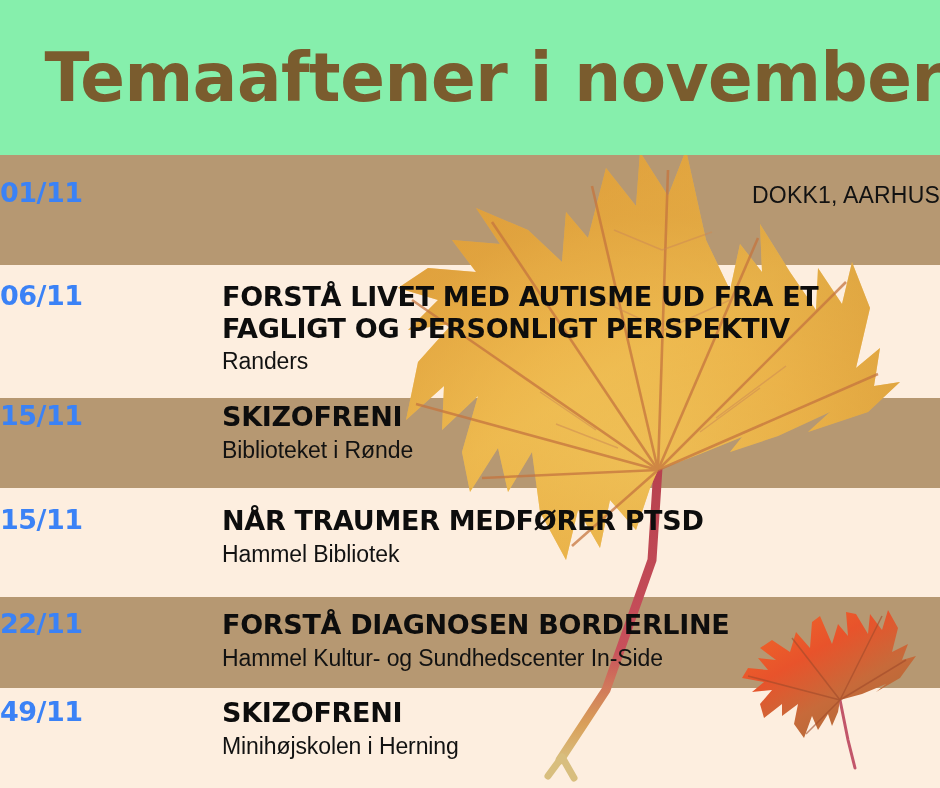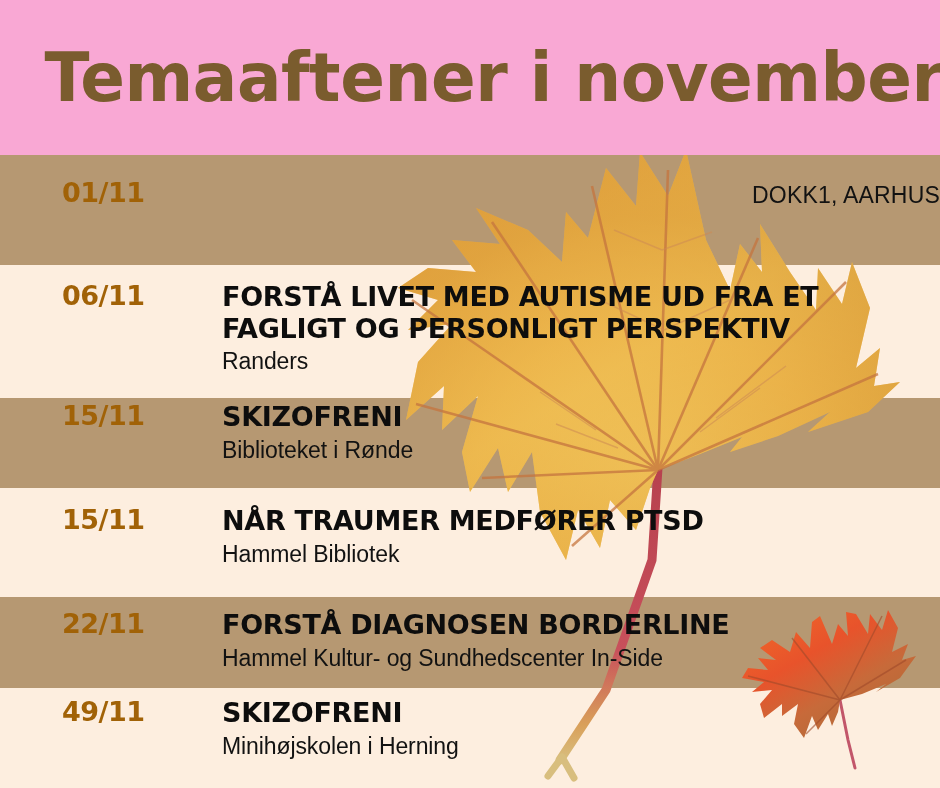--- a/index.html
+++ b/index.html
@@ -15,21 +15,21 @@
     background: #ffffff;
     font-family: "Liberation Sans", sans-serif;
   }
 
   
   .title-bar {
     position: absolute;
     left: 0; top: 0;
     width: 940px;
     height: 155px;
-    background: #f9a8d4;
+    background: #86efac;
     display: flex;
     align-items: center;
     z-index: 5;
   }
   .title-text {
     font-family: "DejaVu Sans", sans-serif;
     font-size: 68px;
     font-weight: 700;
     letter-spacing: -0.5px;
     color: #7A5C2E;
@@ -77,26 +77,25 @@
     position: absolute;
     left: 0;
     width: 940px;
     display: flex;
     align-items: flex-start;
   }
   .row-date {
     width: 160px;
     flex: 0 0 160px;
     text-align: left;
-    padding-left: 62px;
     box-sizing: border-box;
     font-family: "DejaVu Sans", sans-serif;
     font-size: 27px;
     font-weight: 700;
-    color: #a16207;
+    color: #3b82f6;
     line-height: 1.08;
     letter-spacing: -0.5px;
   }
   .row-body {
     flex: 1 1 auto;
     padding-left: 62px;
     box-sizing: border-box;
   }
   .row-title {
     font-family: "DejaVu Sans", sans-serif;

